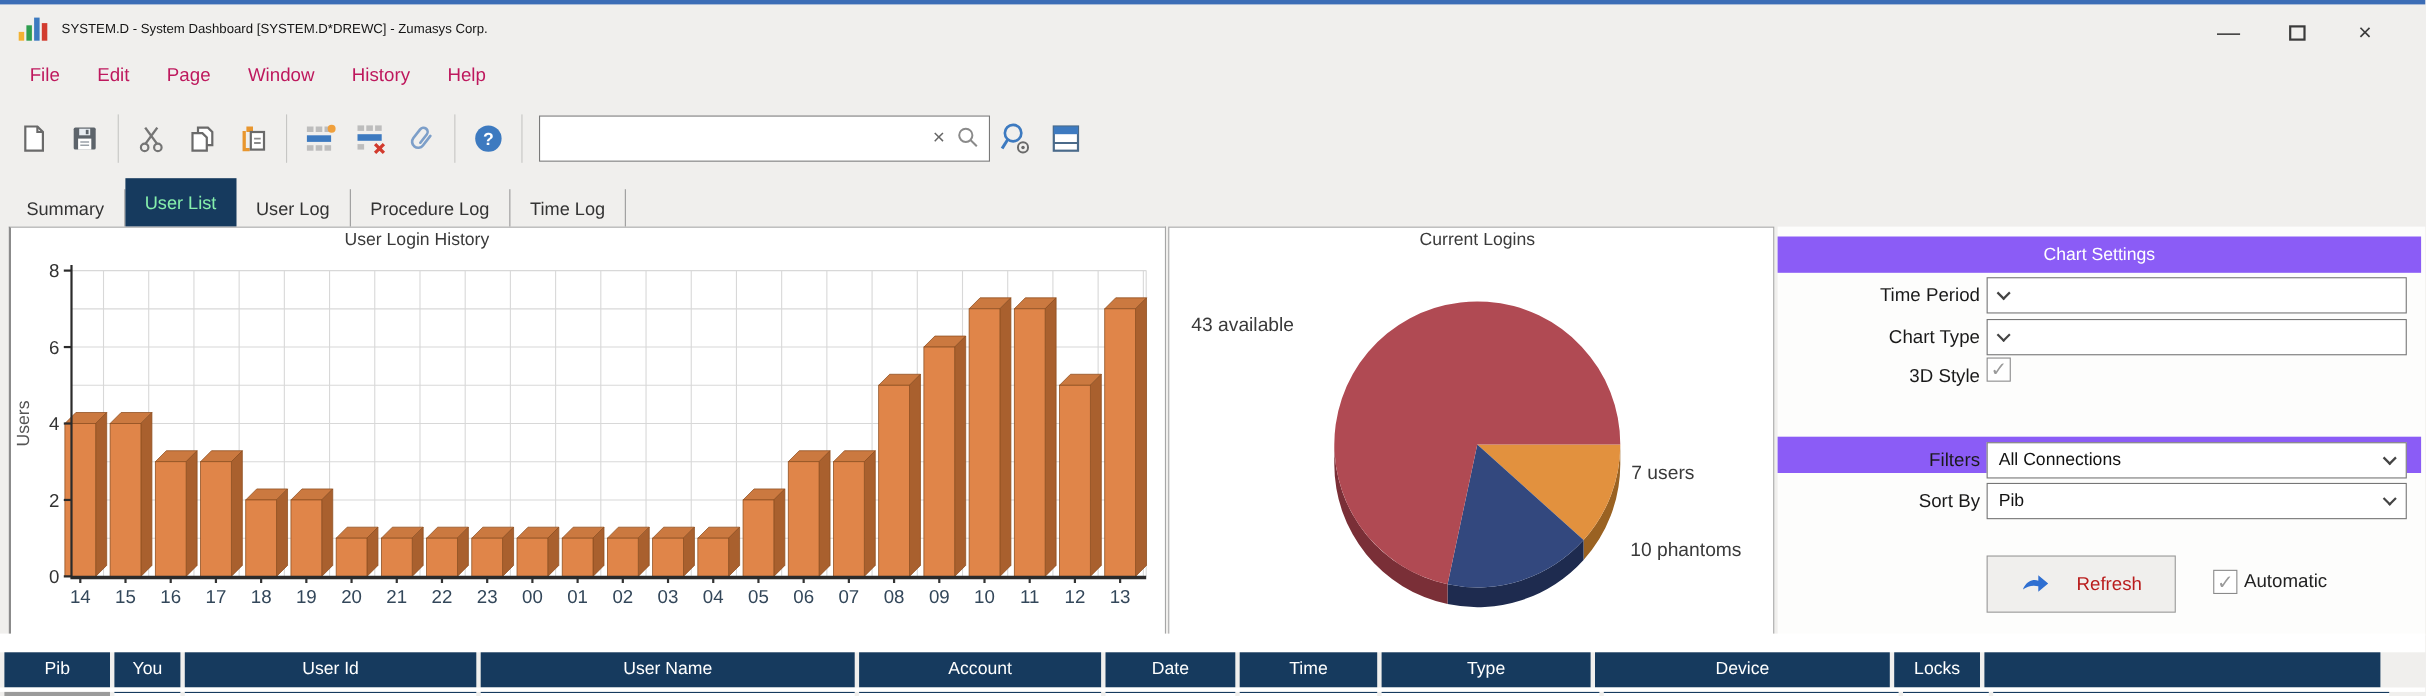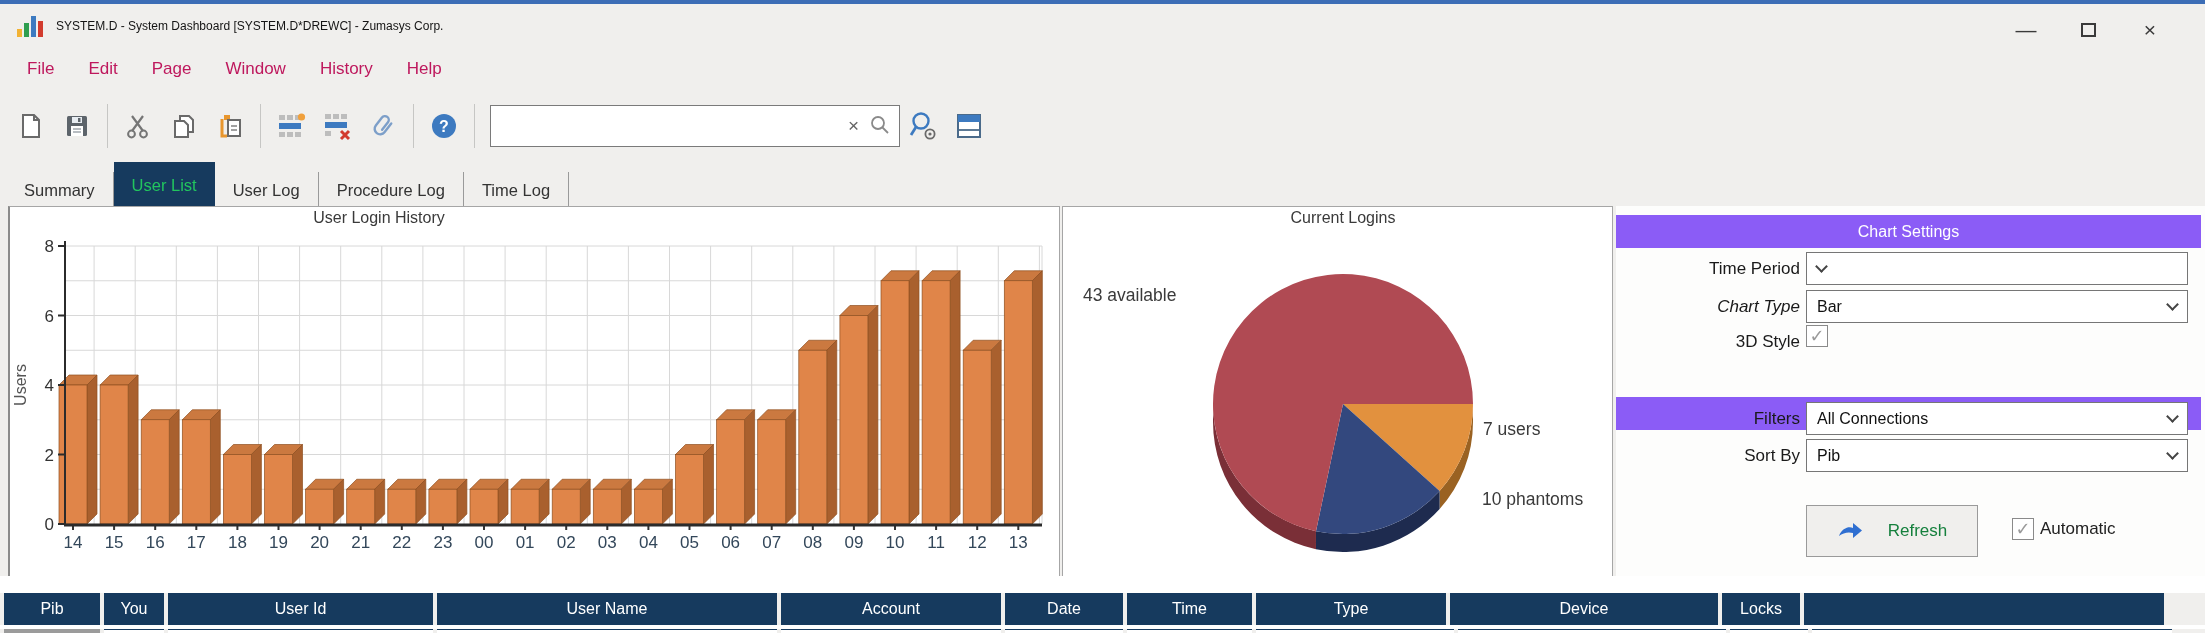--- a/index.html
+++ b/index.html
@@ -29,21 +29,21 @@
     display:flex; align-items:center; position:relative; }
   .search-input { border:none; outline:none; flex:1; height:100%; font-size:16px; padding:0 8px;
     font-family:"Liberation Sans","DejaVu Sans",sans-serif; background:transparent; }
   .search-clear { color:#666; font-size:19px; padding:0 8px; }
   .search-mag { margin-right:6px; }
 
   
   .tabstrip { position:absolute; top:162px; left:6px; height:46px; display:flex; align-items:flex-end; }
   .tab { height:36px; display:flex; align-items:center; justify-content:center; padding:0 18px;
     font-size:16.5px; color:#333; border-right:1px solid #9a9a9a; background:transparent; }
-  .tab.active { height:46px; background:#163a5e; color:#22c55e; border-right:none; }
+  .tab.active { height:46px; background:#163a5e; color:#86efac; border-right:none; }
 
   
   .content { position:absolute; top:206px; left:0; right:0; height:372px; }
   .panel { position:absolute; top:0; height:372px; background:#fff; border:1px solid #a6a6a6; }
   .bar-panel { left:8px; width:1052px; border-left:2px solid #8b8b8b; }
   .pie-panel { left:1062px; width:551px; }
   .settings-panel { left:1616px; width:589px; background:#fdfdfc; border:none; }
 
   .group-header { position:absolute; left:0; width:585px; height:33px; background:#8b5cf6; color:#fff;
     font-size:16px; display:flex; align-items:center; justify-content:center; }
@@ -52,21 +52,21 @@
   .dropdown { position:absolute; left:190px; width:382px; height:33px; background:#fff; border:1px solid #767676;
     display:flex; align-items:center; padding:0 10px; font-size:16px; color:#111; }
   .dd-value { flex:1; }
   .chev { width:9px; height:9px; border-right:2px solid #444; border-bottom:2px solid #444;
     transform:rotate(45deg); margin-top:-4px; }
   .checkbox { position:absolute; width:22px; height:22px; background:#fff; border:1px solid #8a8a8a;
     display:flex; align-items:center; justify-content:center; }
   .checkmark { color:#9a9a9a; font-size:18px; font-weight:bold; line-height:1; }
   .refresh-btn { position:absolute; left:190px; top:299px; width:172px; height:52px; background:#f0efed;
     border:1px solid #9a9a9a; display:flex; align-items:center; justify-content:center; gap:25px;
-    font-size:17px; color:#15803d; }
+    font-size:17px; color:#b91c1c; }
   .auto-label { position:absolute; left:424px; top:312px; height:22px; display:flex; align-items:center;
     font-size:17px; color:#222; }
 
   
   .grid-gap { position:absolute; top:576px; left:0; right:0; height:17px; background:#fff; }
   .grid-header { position:absolute; top:593px; left:4px; height:32px; display:flex; }
   .grid-header .th { background:#163a5e; color:#fff; font-size:16px; display:flex; align-items:center;
     justify-content:center; margin-right:4px; }
   .grid-subgap { position:absolute; top:625px; left:0; right:0; height:4px; background:#fff; }
   .grid-subrow { position:absolute; top:629px; left:4px; height:10px; display:flex; }
@@ -404,23 +404,22 @@
     </div>
     <div class="panel settings-panel">
 
       <div class="group-header" style="top:9px;">Chart Settings</div>
 
       <div class="set-label" style="top:46px;">Time Period</div>
       <div class="dropdown" style="top:46px;">
         <span class="chev"></span>
       </div>
 
-      <div class="set-label" style="top:84px;font-style:italic;">Chart Type</div>
+      <div class="set-label" style="top:84px;">Chart Type</div>
       <div class="dropdown" style="top:84px;">
-        <span class="dd-value">Bar</span>
         <span class="chev"></span>
       </div>
 
       <div class="set-label" style="top:119px;">3D Style</div>
       <div class="checkbox" style="left:190px; top:119px;">
         <span class="checkmark" id="chk-3d">✓</span>
       </div>
 
       <div class="group-header" style="top:159px;margin-top:32px;">Pib Settings</div>
 

